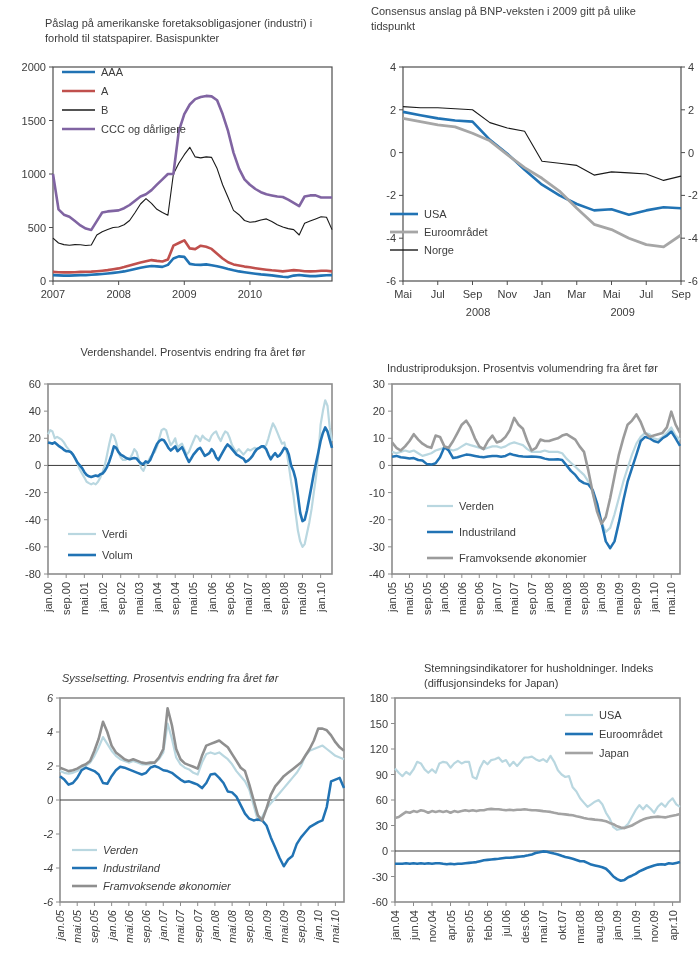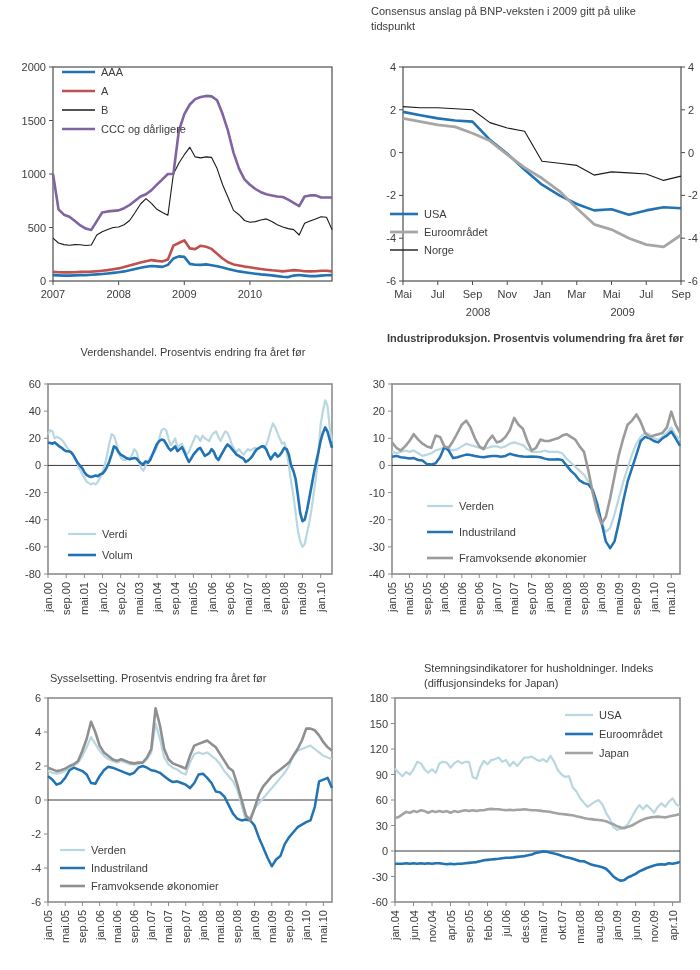--- a/index.html
+++ b/index.html
@@ -3,38 +3,39 @@
 <meta charset="utf-8">
 <style>
   html,body{margin:0;padding:0;background:#fff;}
   body{font-family:"Liberation Sans",sans-serif;}
   .page{position:relative;width:700px;height:970px;background:#ffffff;overflow:hidden;}
   .panel{position:absolute;}
   .p0{left:0;top:0;width:350px;height:330px;}
   .p1{left:350px;top:0;width:350px;height:330px;}
   .p2{left:0;top:330px;width:350px;height:330px;}
   .p3{left:350px;top:330px;width:350px;height:330px;}
-  .p4{left:0;top:660px;width:350px;height:310px;}
+  .p4{left:12px;top:660px;width:350px;height:310px;font-style:italic;}
   .p5{left:350px;top:660px;width:350px;height:310px;}
   .chart-title{position:absolute;font-size:11px;line-height:1.32;color:#3c3c3c;}
   .t0{left:45px;top:16px;width:296px;}
   .t1{left:21px;top:4px;width:300px;}
   .t2{left:48px;top:15px;width:290px;text-align:center;}
-  .t3{left:37px;top:1px;width:306px;font-weight:bold;}
+  .t3{left:37px;top:31px;width:306px;}
   .t4{left:50px;top:11px;width:290px;}
   .t5{left:38px;top:1px;width:292px;margin-left:36px;}
   svg.chart-canvas{position:absolute;left:0;top:0;}
   svg text{font-family:"Liberation Sans",sans-serif;font-size:11px;fill:#3c3c3c;}
 </style>
 </head>
 <body>
 
 <div class="page">
 
   <div class="panel p0">
+    <div class="chart-title t0">Påslag på amerikanske foretaksobligasjoner (industri) i forhold til statspapirer. Basispunkter</div>
     <svg class="chart-canvas" width="350" height="330">
         <rect x="53" y="67" width="279" height="214" fill="none" stroke="#4d4d4d" stroke-width="1.2"></rect>
         <line x1="49" x2="53" y1="281" y2="281" stroke="#4d4d4d" stroke-width="1"></line>
         <text x="46" y="285" text-anchor="end">0</text>
         <line x1="49" x2="53" y1="227.5" y2="227.5" stroke="#4d4d4d" stroke-width="1"></line>
         <text x="46" y="231.5" text-anchor="end">500</text>
         <line x1="49" x2="53" y1="174" y2="174" stroke="#4d4d4d" stroke-width="1"></line>
         <text x="46" y="178" text-anchor="end">1000</text>
         <line x1="49" x2="53" y1="120.5" y2="120.5" stroke="#4d4d4d" stroke-width="1"></line>
         <text x="46" y="124.5" text-anchor="end">1500</text>

